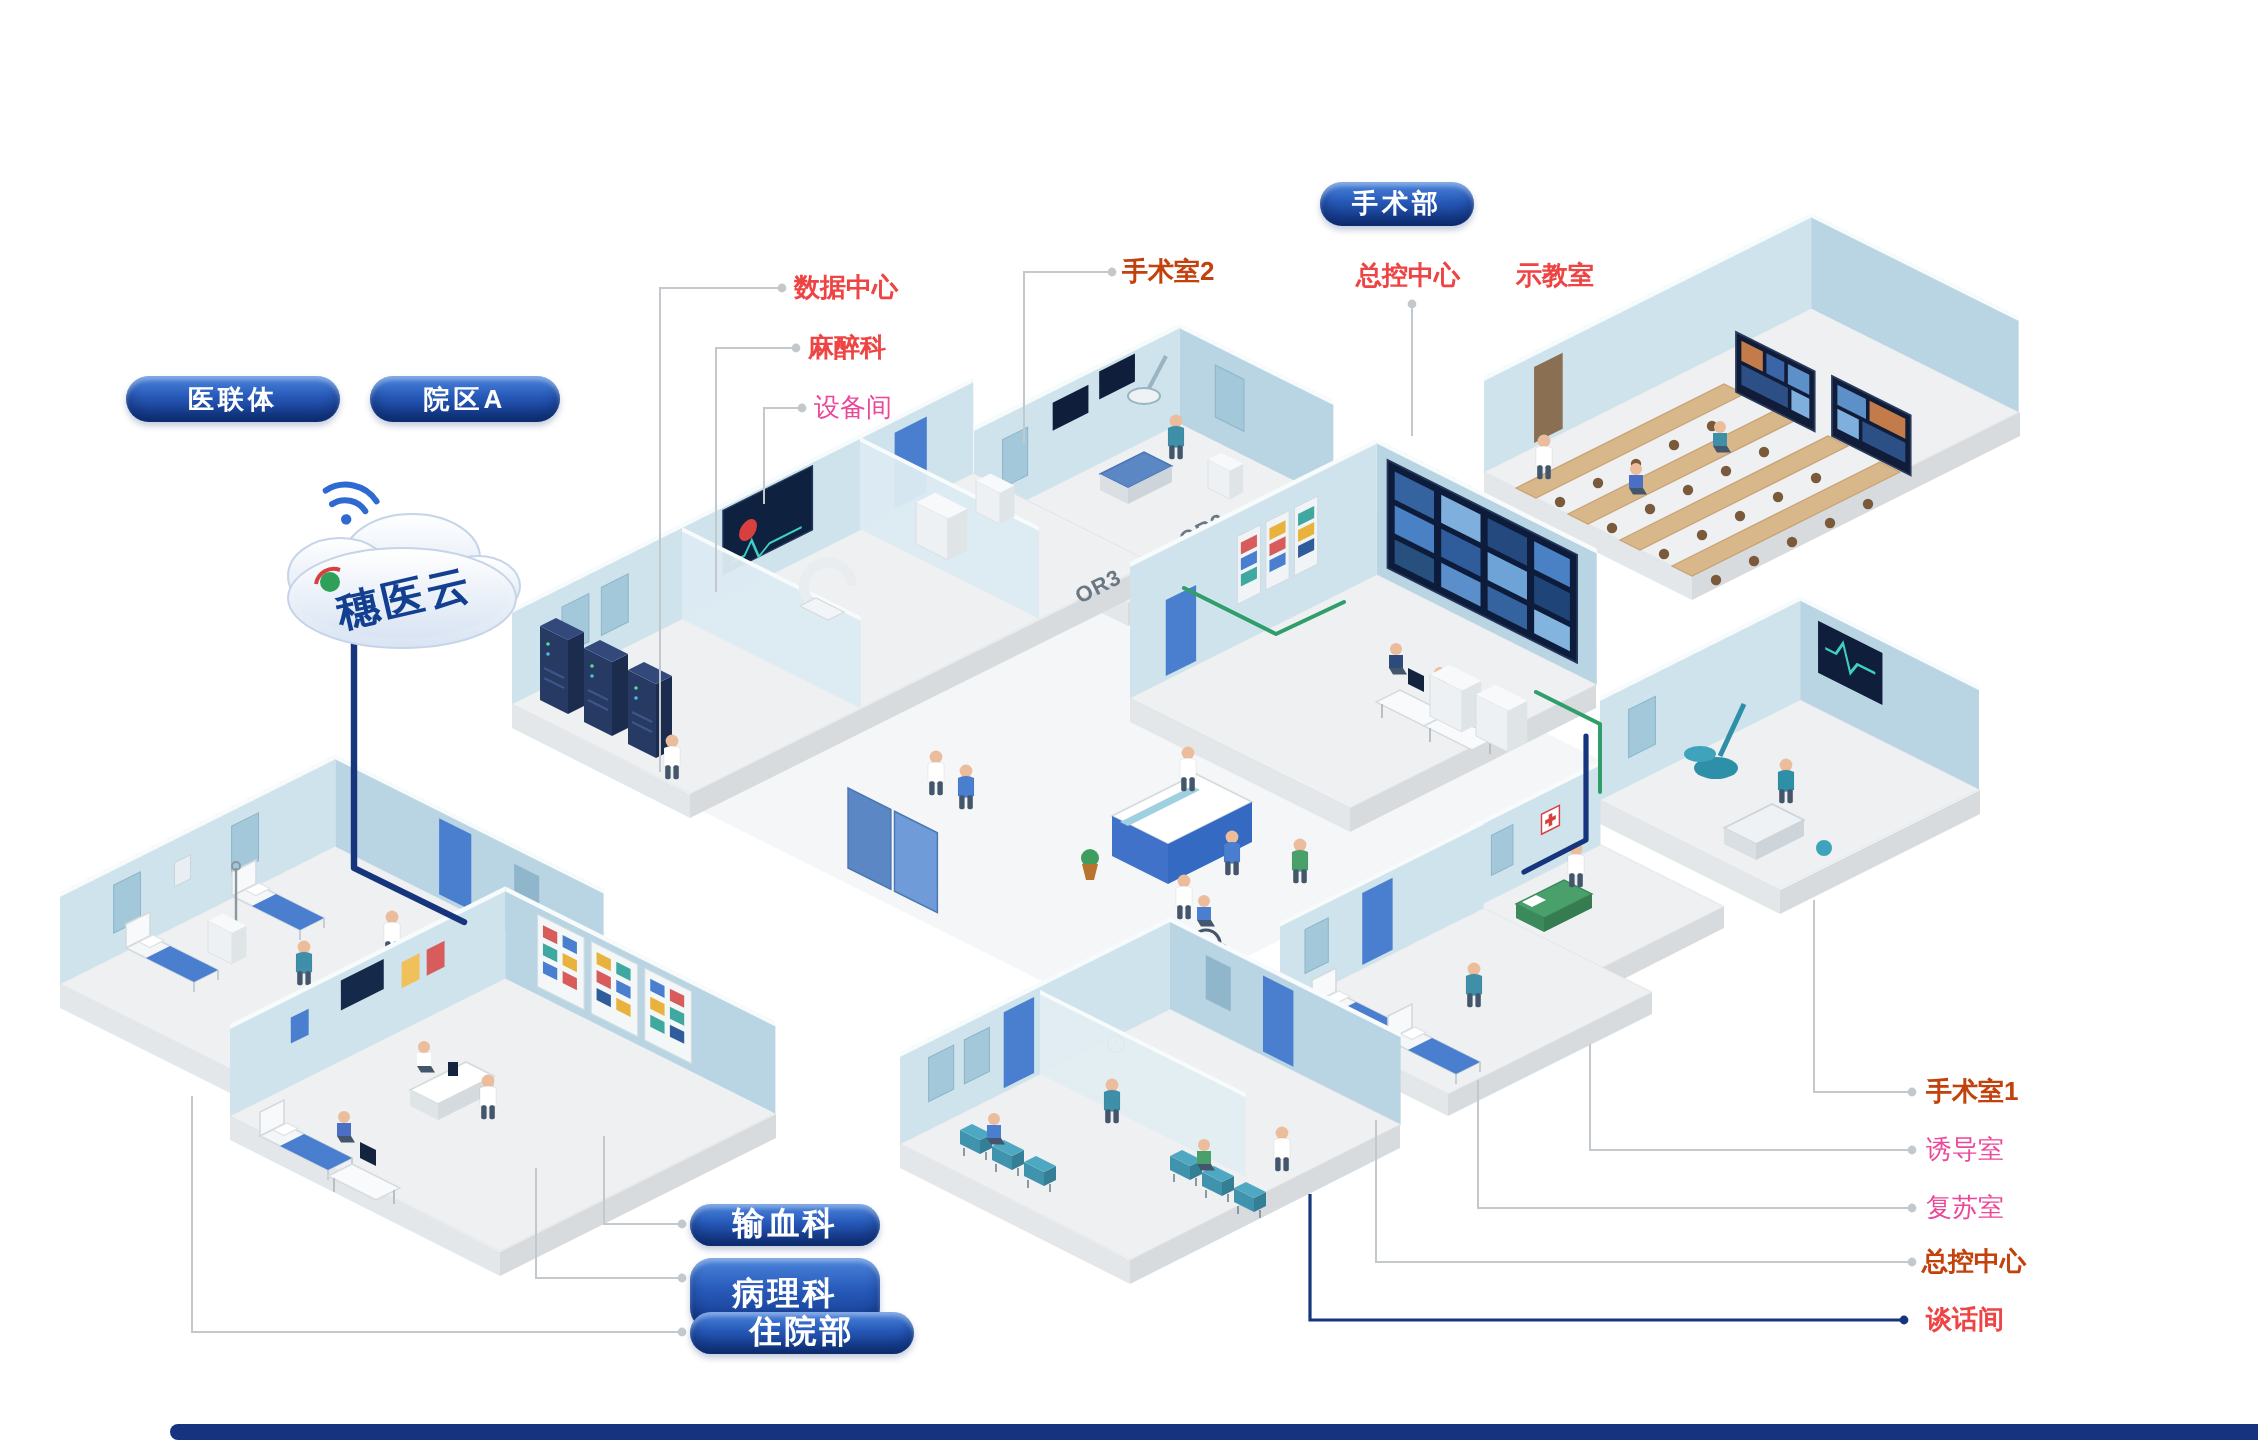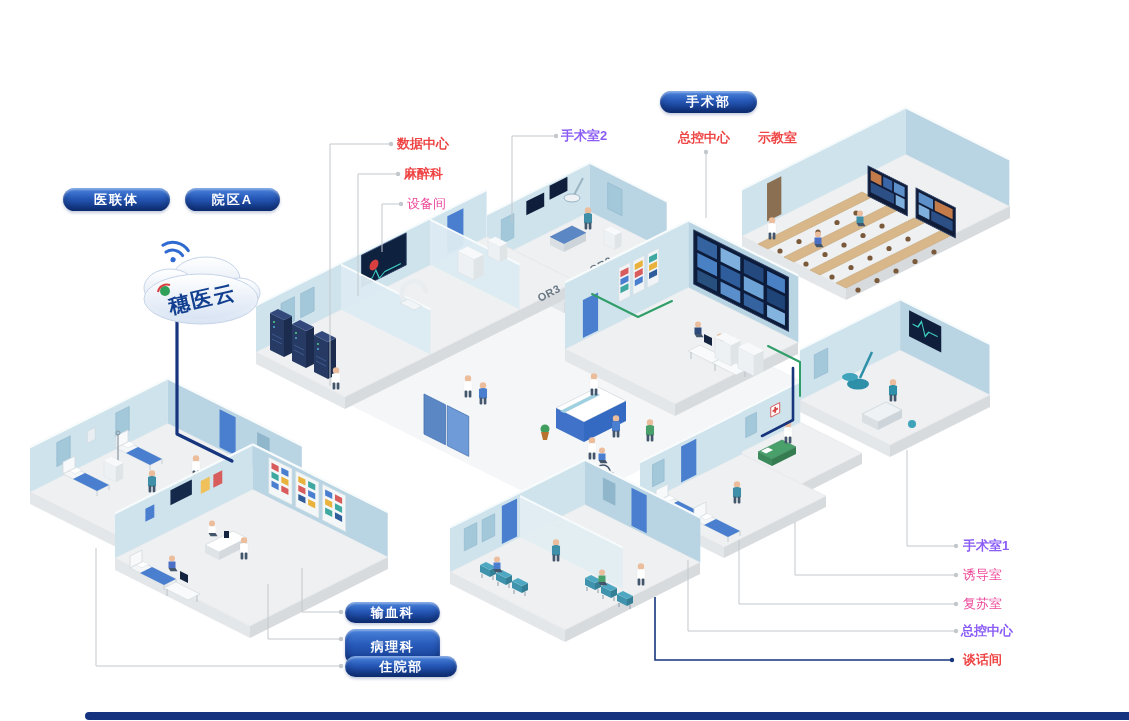--- a/index.html
+++ b/index.html
@@ -4,24 +4,24 @@
 <style>
   *{margin:0;padding:0;box-sizing:border-box}
   html,body{background:#fff}
   body{font-family:"Liberation Sans","DejaVu Sans",sans-serif}
   .stage{position:relative;width:1129px;height:721px;background:#ffffff;overflow:hidden}
   .scene{position:absolute;left:0;top:0}
   .pill{position:absolute;border-radius:12px;display:flex;align-items:center;justify-content:center;
         color:#fff;font-weight:700;font-size:13px;letter-spacing:2px;
         background:linear-gradient(180deg,#4b85dd 0%,#2759b8 45%,#12398a 100%);
         box-shadow:inset 0 2px 2px rgba(255,255,255,.35), inset 0 -5px 7px rgba(6,25,70,.45), 0 2px 3px rgba(20,50,120,.25);}
-  .pill-sm{font-size:13px;letter-spacing:1.5px;border-radius:11px}
+  .pill-sm{font-size:16px;letter-spacing:1.5px;border-radius:11px}
   .ann{position:absolute;font-size:13px;font-weight:700;white-space:nowrap;line-height:14px}
   .ann-red{color:#ef4444}
-  .ann-dark{color:#8b5cf6}
+  .ann-dark{color:#c2410c}
   .ann-gray{color:#ec4899;font-weight:400}
   .bottom-bar{position:absolute;left:85px;right:0;top:712px;height:8px;background:#15337f;border-radius:4px 0 0 4px}
   .cloudtxt{font-size:21px;font-weight:700;fill:#123f8f;letter-spacing:2px}
   .walltag{font-size:11px;font-weight:700;fill:#6a7884;letter-spacing:.5px}
 </style>
 </head>
 <body>
 
 <div class="stage">
 
@@ -530,21 +530,21 @@
         <circle cx="956" cy="575" r="2.2"></circle>
         <circle cx="956" cy="604" r="2.2"></circle>
   <circle cx="956" cy="631" r="2.2"></circle>
   <circle cx="341" cy="612" r="2.2"></circle>
         <circle cx="341" cy="639" r="2.2"></circle>
         <circle cx="341" cy="666" r="2.2"></circle>
   <circle cx="952" cy="660" r="2.2" fill="#16357d"></circle>
 </g>
 </svg>
 
-<div class="pill" style="left:660px;top:91px;width:97px;height:22px">手术部</div>
+<div class="pill" style="left:660px;top:91px;width:77px;height:22px">手术部</div>
 <div class="pill" style="left:63px;top:188px;width:107px;height:23px">医联体</div>
 <div class="pill" style="left:185px;top:188px;width:95px;height:23px">院区A</div>
 <div class="pill pill-sm" style="left:345px;top:602px;width:95px;height:21px">输血科</div>
 <div class="pill pill-sm" style="left:345px;top:629px;width:95px;height:36px">病理科</div>
 <div class="pill pill-sm" style="left:345px;top:656px;width:112px;height:21px">住院部</div>
 
 <div class="ann ann-red" style="left:397px;top:137px">数据中心</div>
 <div class="ann ann-red" style="left:404px;top:167px">麻醉科</div>
 <div class="ann ann-gray" style="left:407px;top:197px">设备间</div>
 <div class="ann ann-dark" style="left:561px;top:129px">手术室2</div>

